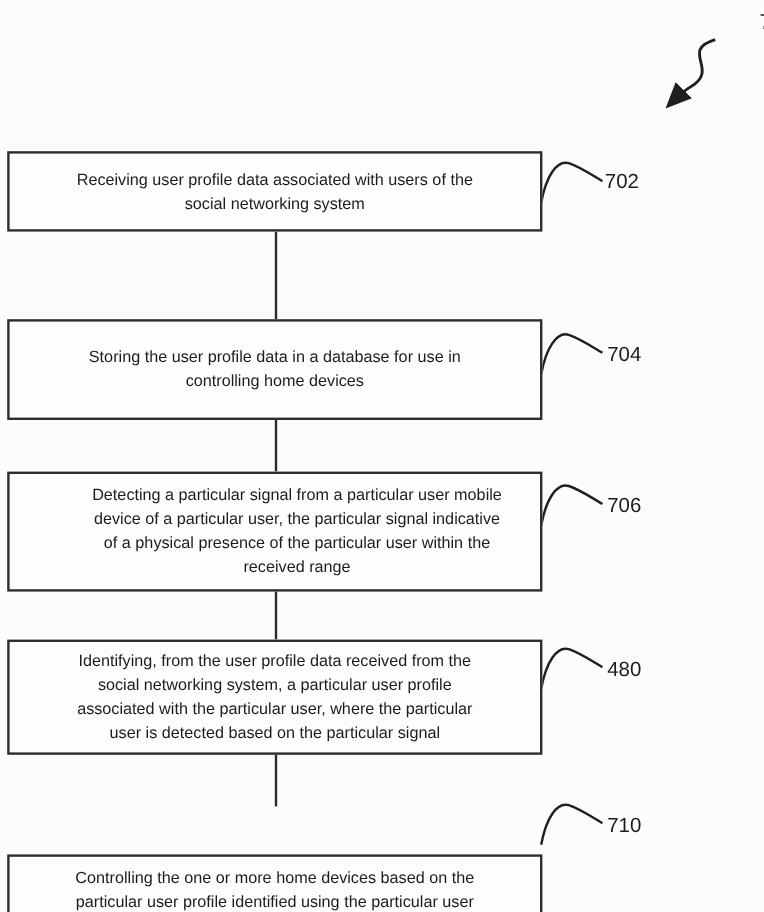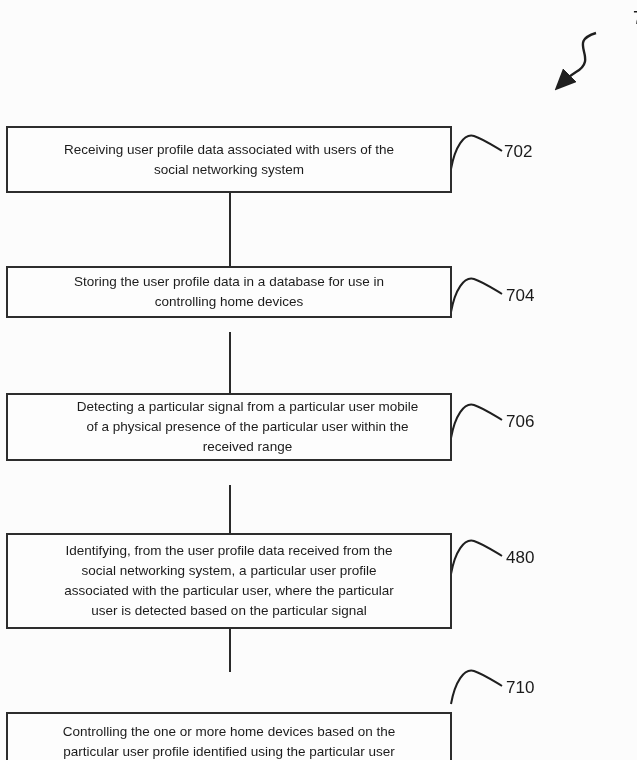--- a/index.html
+++ b/index.html
@@ -34,22 +34,22 @@
     justify-content: center;
     align-items: center;
     text-align: center;
     color: #1c1c1c;
     font-size: 13.5px;
     line-height: 20px;
     padding: 2px 8px;
   }
   .step-box .line { white-space: nowrap; }
   #box-702 { top: 126px; height: 67px; }
-  #box-704 { top: 266px; height: 52px; }
-  #box-706 { top: 393px; height: 68px; padding-left: 45px; }
+  #box-704 { top: 266px; height: 84px; }
+  #box-706 { top: 393px; height: 100px; padding-left: 45px; }
   #box-708 { top: 533px; height: 96px; }
   #box-710 { top: 672px; height: 80px; margin-top: 40px; }
   .ref-label {
     position: absolute;
     color: #1a1a1a;
     font-size: 17px;
     line-height: 20px;
   }
   #ref-702 { left: 504px; top: 142px; }
   #ref-704 { left: 506px; top: 286px; }
@@ -93,20 +93,21 @@
   <div class="ref-label" id="ref-702">702</div>
 
   <div class="step-box" id="box-704">
     <div class="line">Storing the user profile data in a database for use in</div>
     <div class="line">controlling home devices</div>
   </div>
   <div class="ref-label" id="ref-704">704</div>
 
   <div class="step-box" id="box-706">
     <div class="line">Detecting a particular signal from a particular user mobile</div>
+    <div class="line">device of a particular user, the particular signal indicative</div>
     <div class="line">of a physical presence of the particular user within the</div>
     <div class="line">received range</div>
   </div>
   <div class="ref-label" id="ref-706">706</div>
 
   <div class="step-box" id="box-708">
     <div class="line">Identifying, from the user profile data received from the</div>
     <div class="line">social networking system, a particular user profile</div>
     <div class="line">associated with the particular user, where the particular</div>
     <div class="line">user is detected based on the particular signal</div>

